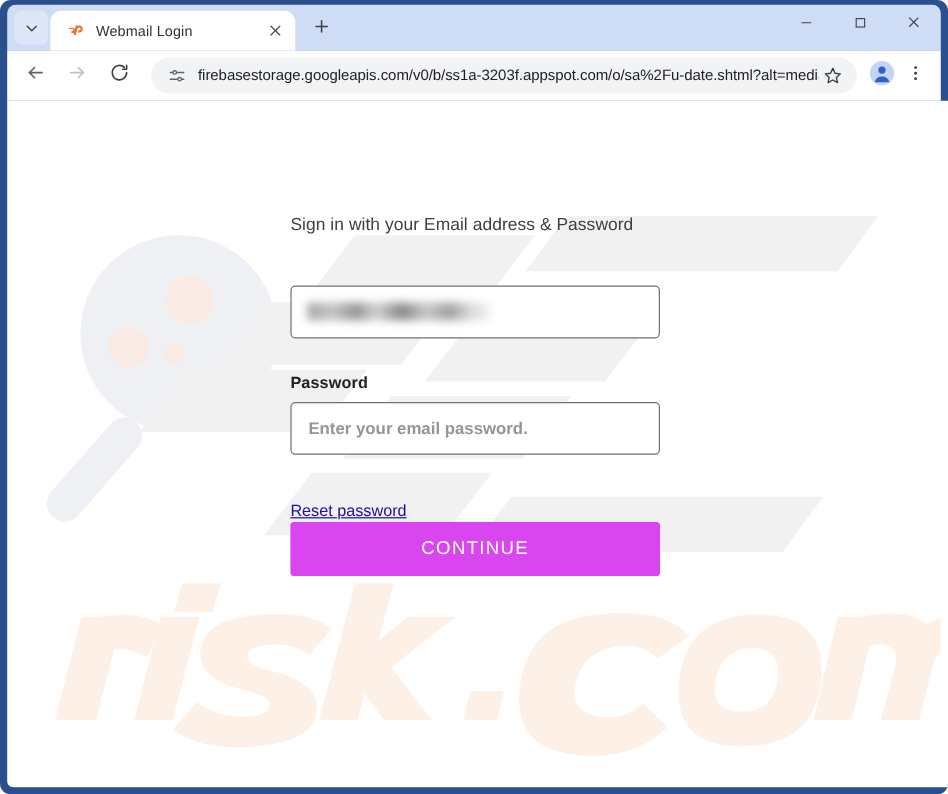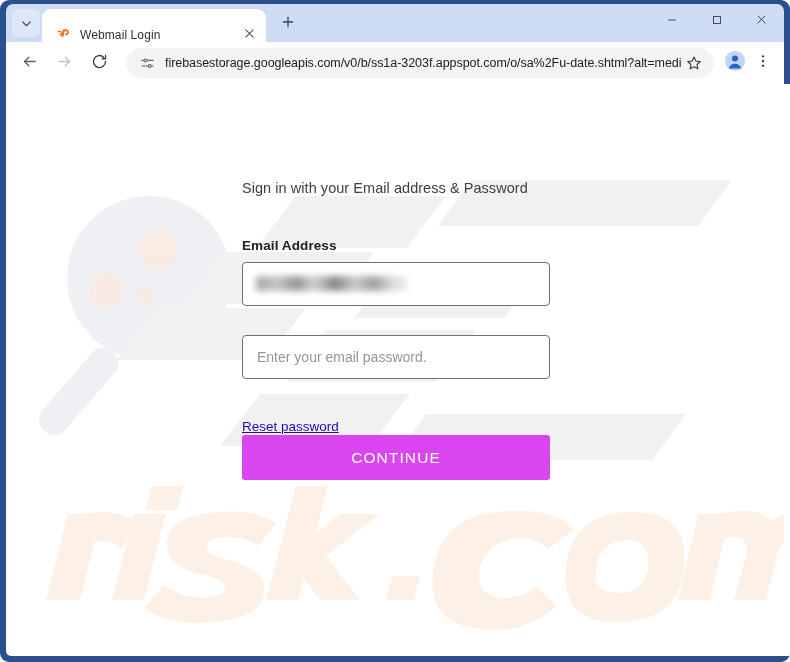--- a/index.html
+++ b/index.html
@@ -41,25 +41,25 @@
     border-radius: 6px;
     background: #dde7f8;
     display: flex; align-items: center; justify-content: center;
     cursor: pointer;
     flex: 0 0 auto;
   }
   #tab-search-btn svg { display:block; }
 
   .tab {
     position: relative;
-    width: 224px; height: 33px;
+    width: 204px; height: 33px;
     background: #ffffff;
     border-top-left-radius: 9px;
     border-top-right-radius: 9px;
-    display: flex; align-items: flex-end;
+    display: flex; align-items: center;
     padding: 0 8px 0 13px;
     flex: 0 0 auto;
     cursor: pointer;
   }
   .tab-favicon {
     width: 16px; height: 16px;
     margin-right: 9px;
     flex: 0 0 auto;
     display: flex; align-items: center; justify-content: center;
   }
@@ -205,20 +205,21 @@
     height: 44px;
     border: 1px solid #707070;
     border-radius: 4px;
     background: #ffffff;
     font-size: 14px;
     font-family: "Liberation Sans", sans-serif;
     color: #202124;
     padding: 0 14px;
     outline: none;
     display: block;
+    font-weight: bold;
   }
   .text-input::placeholder { color: #959595; }
   #email-field-wrap { position: relative; margin-bottom: 29px; }
   #email-blur {
     position: absolute;
     left: 14px; top: 14px;
     width: 152px; height: 15px;
     background: linear-gradient(90deg,
        rgba(130,130,130,.70) 0%, rgba(150,150,150,.55) 14%,
        rgba(120,120,120,.78) 27%, rgba(165,165,165,.5) 38%,
@@ -439,26 +440,26 @@
           <path d="M712 430 q38 -8 54 6 q28 -14 56 -4 q24 10 16 46 l-12 38 l-32 0 l12 -42
                    q4 -18 -12 -20 q-16 -2 -22 14 l-12 48 l-32 0 l12 -44 q4 -18 -12 -19 q-14 -1 -20 12 z"></path>
         </g>
       </svg>
     </div>
 
     <div id="login-form">
 
       <div id="form-heading">Sign in with your Email address &amp; Password</div>
 
-      <div class="field-label">Email Address</div>
       <div id="email-field-wrap">
         <input class="text-input" id="email-input" type="text" placeholder="" style="">
         <div id="email-blur"></div>
       </div>
 
+      <div class="field-label">Password</div>
       <div id="password-field-wrap">
         <input class="text-input" id="password-input" type="text" placeholder="Enter your email password." style="">
       </div>
 
       <a id="reset-password-link">Reset password</a>
 
       <button id="continue-button">CONTINUE</button>
     </div>
   </div>
 </div>

